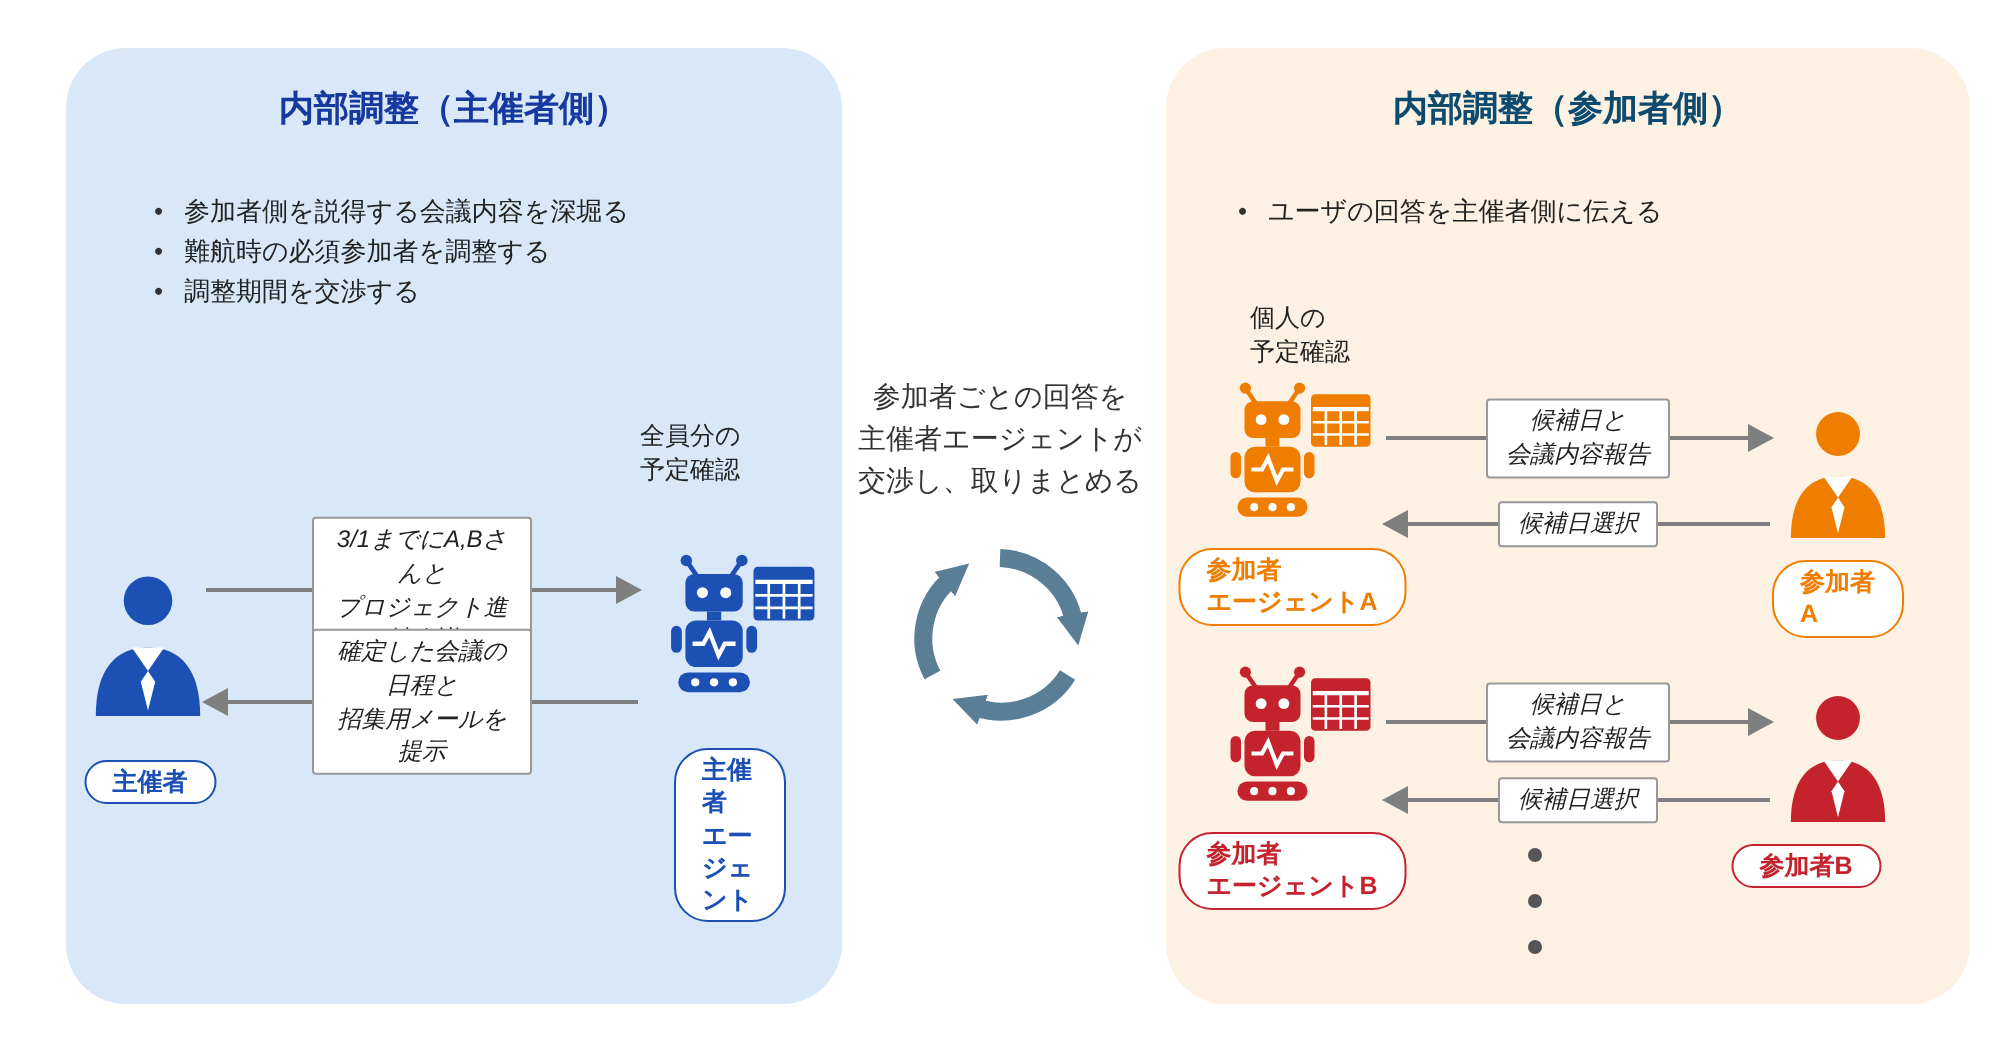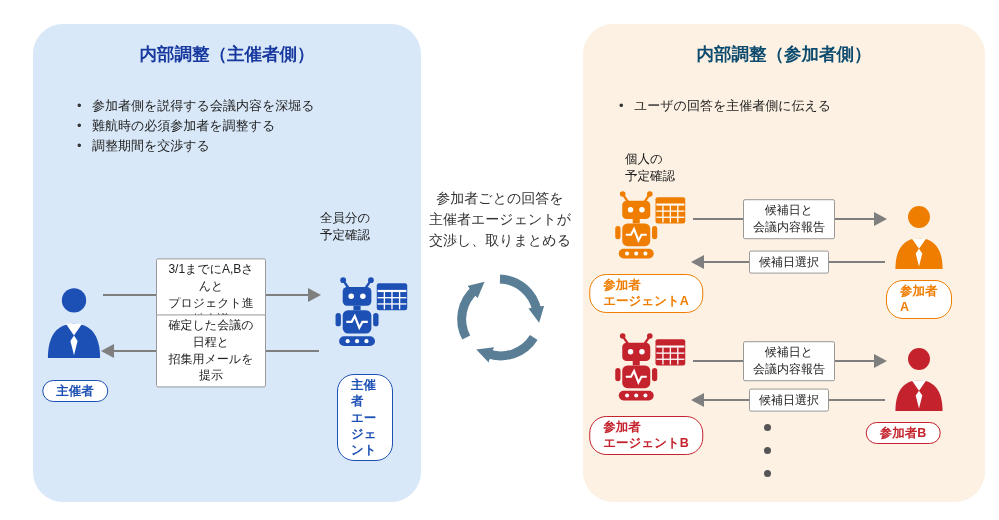--- a/index.html
+++ b/index.html
@@ -15,21 +15,21 @@
   .bullets li::before{content:"•";position:absolute;left:2px;color:#333;}
 
   .note{position:absolute;font-size:12.5px;color:#222;line-height:1.35;white-space:pre-line;}
 
   .icon{position:absolute;line-height:0;}
 
   .pill{position:absolute;transform:translateX(-50%);background:#fff;border:1.6px solid currentColor;
         border-radius:17px;padding:2px 13px;font-size:12.5px;line-height:1.3;font-weight:bold;
         text-align:left;white-space:pre-line;}
 
-  .exchange{position:absolute;}
+  .exchange{position:absolute;font-style:italic;}
   .ex-line{position:absolute;left:2px;right:2px;top:50%;height:2px;margin-top:-1px;background:#7f7f7f;}
   .exchange .head{position:absolute;top:50%;width:0;height:0;border-top:7px solid transparent;
                   border-bottom:7px solid transparent;margin-top:-7px;}
   .exchange.dir-right .head{right:0;border-left:13px solid #7f7f7f;}
   .exchange.dir-left  .head{left:0;border-right:13px solid #7f7f7f;}
   .msg-box{position:absolute;left:50%;top:50%;transform:translate(-50%,-50%);background:#fff;
            border:1px solid #999;border-radius:2px;padding:2px 9px;font-size:12px;line-height:1.4;
            text-align:center;white-space:pre-line;color:#222;min-width:60px;}
 
   .center-caption{position:absolute;font-size:14px;color:#333;line-height:1.5;text-align:center;

